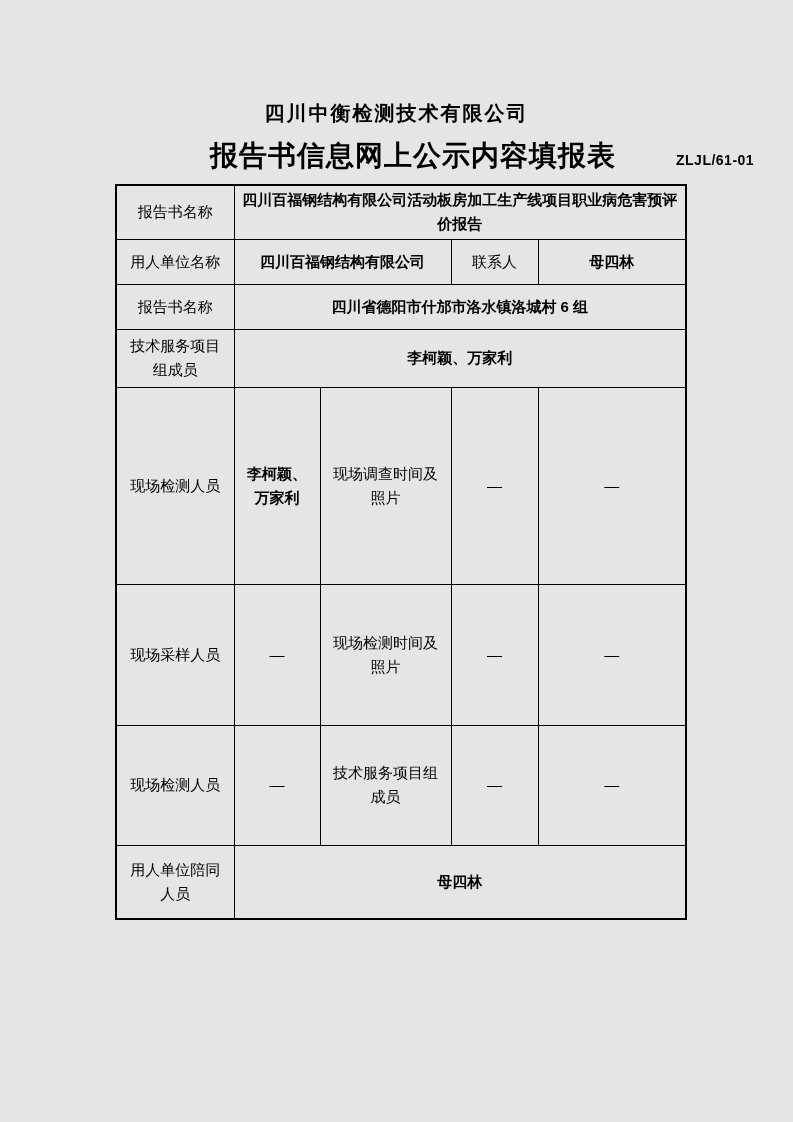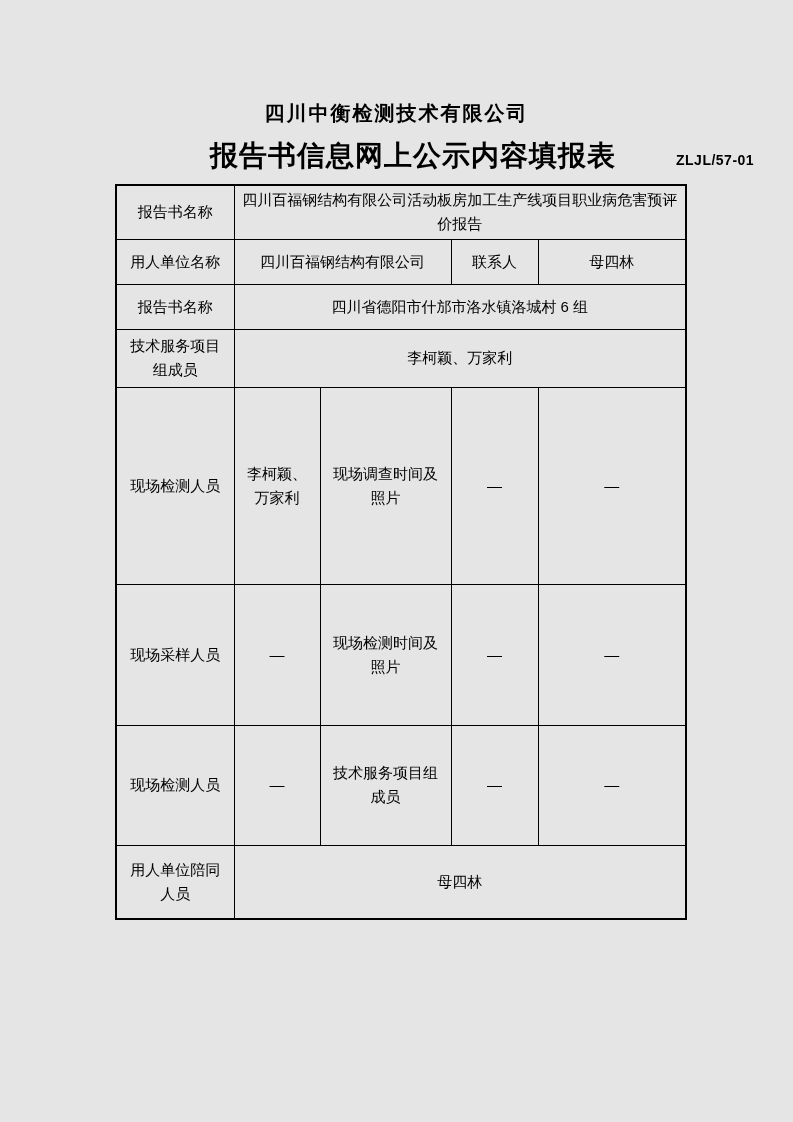--- a/index.html
+++ b/index.html
@@ -52,41 +52,41 @@
   table.form-table td {
     border: 1px solid #000000;
     text-align: center;
     vertical-align: middle;
     font-size: 15px;
     line-height: 24px;
     padding: 2px 6px;
     overflow: hidden;
   }
   td.lbl { font-weight: normal; }
-  td.val { font-weight: normal; }
+  td.val { font-weight: bold; }
   td.wide-val { padding: 2px 20px; }
   td.mid-pad { padding: 2px 10px; }
   tr.r1 { height: 54px; }
   tr.r2 { height: 45px; }
   tr.r3 { height: 45px; }
   tr.r4 { height: 58px; padding-left: 44px; }
   tr.r5 { height: 197px; }
   tr.r6 { height: 141px; }
   tr.r7 { height: 120px; }
   tr.r8 { height: 74px; }
 </style>
 </head>
 <body>
 
 <div class="page">
 
   <div class="doc-title">四川中衡检测技术有限公司</div>
 
   <div class="subtitle-row">
-    <span class="form-title">报告书信息网上公示内容填报表</span><span class="form-code">ZLJL/57-01</span>
+    <span class="form-title">报告书信息网上公示内容填报表</span><span class="form-code">ZLJL/61-01</span>
   </div>
 
   <table class="form-table">
     <colgroup>
       <col style="width:118px">
       <col style="width:86px">
       <col style="width:131px">
       <col style="width:87px">
       <col style="width:148px">
     </colgroup>

